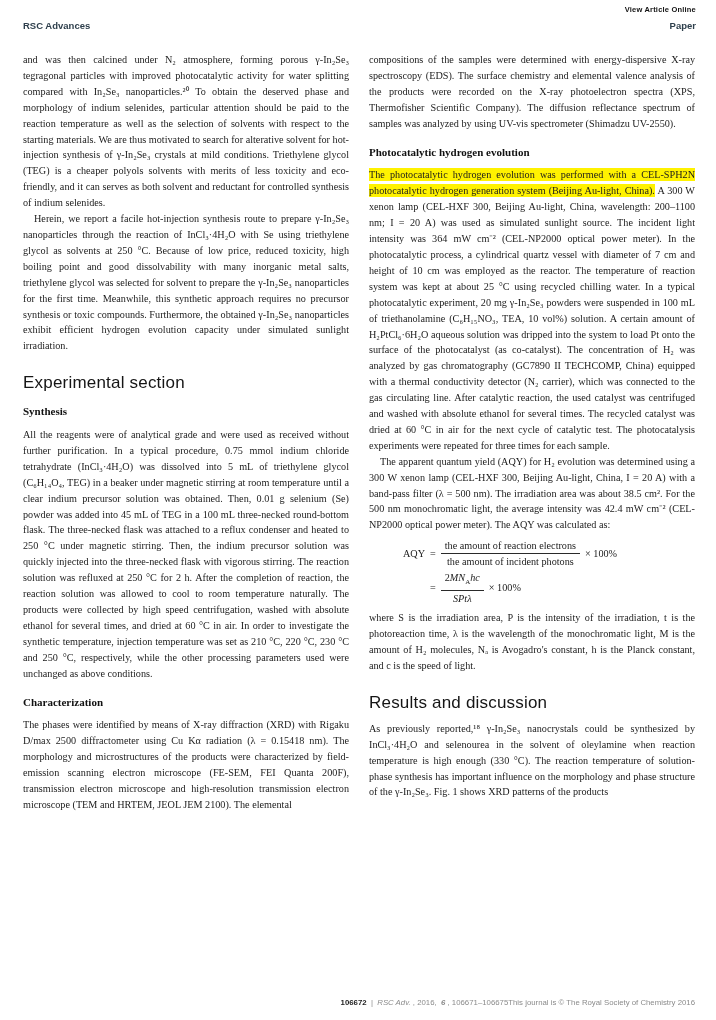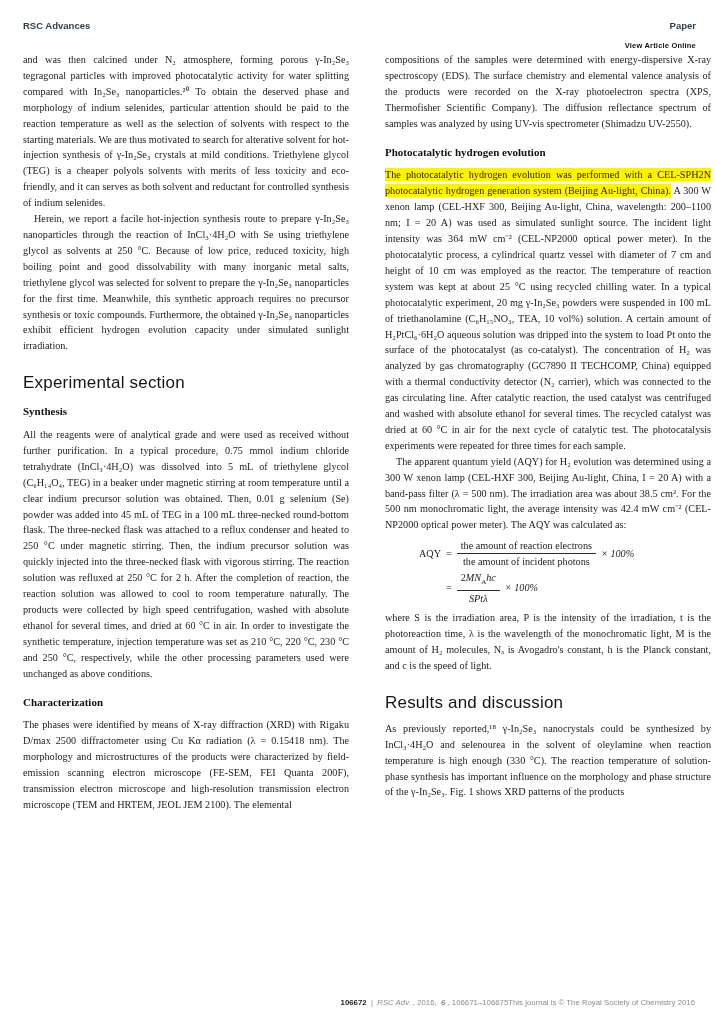--- a/index.html
+++ b/index.html
@@ -1,38 +1,38 @@
 <!DOCTYPE html>
 <html><head>
 <meta charset="utf-8">
 <style>
   html,body{margin:0;padding:0;background:#ffffff;}
   .page{position:relative;width:716px;height:1020px;background:#fff;overflow:hidden;
         font-family:"Liberation Serif",serif;color:#1b1b1b;}
   .top-link{position:absolute;top:5px;right:20px;font-family:"Liberation Sans",sans-serif;
-        font-size:7.5px;font-weight:700;color:#121212;letter-spacing:.2px;margin-top:36px;}
+        font-size:7.5px;font-weight:700;color:#121212;letter-spacing:.2px;}
   .masthead{position:absolute;top:20px;left:23px;right:20px;display:flex;
         justify-content:space-between;font-family:"Liberation Sans",sans-serif;
         font-size:9.5px;font-weight:700;color:#2e3f4c;}
-  .columns{position:absolute;top:52px;left:23px;display:flex;gap:36px;}
+  .columns{position:absolute;top:52px;left:23px;display:flex;gap:20px;}
   .col{width:326px;font-size:10.2px;line-height:15.9px;text-align:justify;}
   .col p{margin:0;}
   p.indent{text-indent:11px;}
   h1{font-family:"Liberation Sans",sans-serif;font-weight:400;font-size:17px;
      letter-spacing:.2px;color:#151515;margin:21px 0 10px;}
   h2{font-size:11px;font-weight:700;margin:13px 0 7px;color:#111;}
   mark{background:#fff200;color:inherit;padding:1px 0;}
   .eq{margin:6px 0 5px 0;font-size:10.2px;}
   .eq-row{display:flex;align-items:center;margin:3px 0;}
   .eq-lhs{width:56px;text-align:right;white-space:pre;}
   .eq-sign{padding:0 5px;}
   .frac{display:inline-flex;flex-direction:column;text-align:center;line-height:13px;justify-content:space-between;}
   .frac .num{border-bottom:1px solid #2a2a2a;padding:0 4px 1px;}
   .frac .den{padding-top:1px;}
-  .eq-tail{padding-left:5px;white-space:pre;font-style:italic;}
+  .eq-tail{padding-left:5px;white-space:pre;}
   var{font-family:"Liberation Serif",serif;margin-top:28px;}
   sub{font-size:7px;}
   .footer{position:absolute;left:23px;right:21px;bottom:13px;display:flex;
      justify-content:flex-end;font-family:"Liberation Sans",sans-serif;
      font-size:7.8px;color:#8b8b8b;}
   .ft-left span{white-space:pre;}
   .ft-num{font-weight:700;color:#1e1e1e;}
   .ft-it{font-style:italic;}
   .ft-vol{font-weight:700;font-style:italic;}
 </style>

